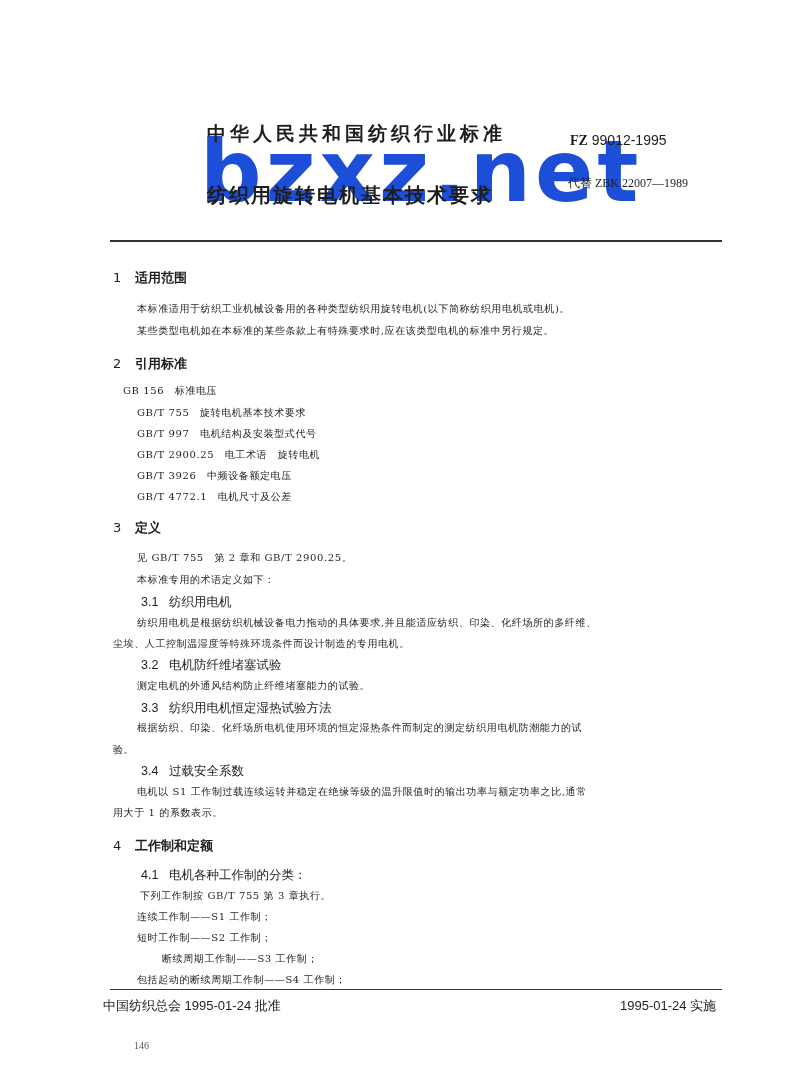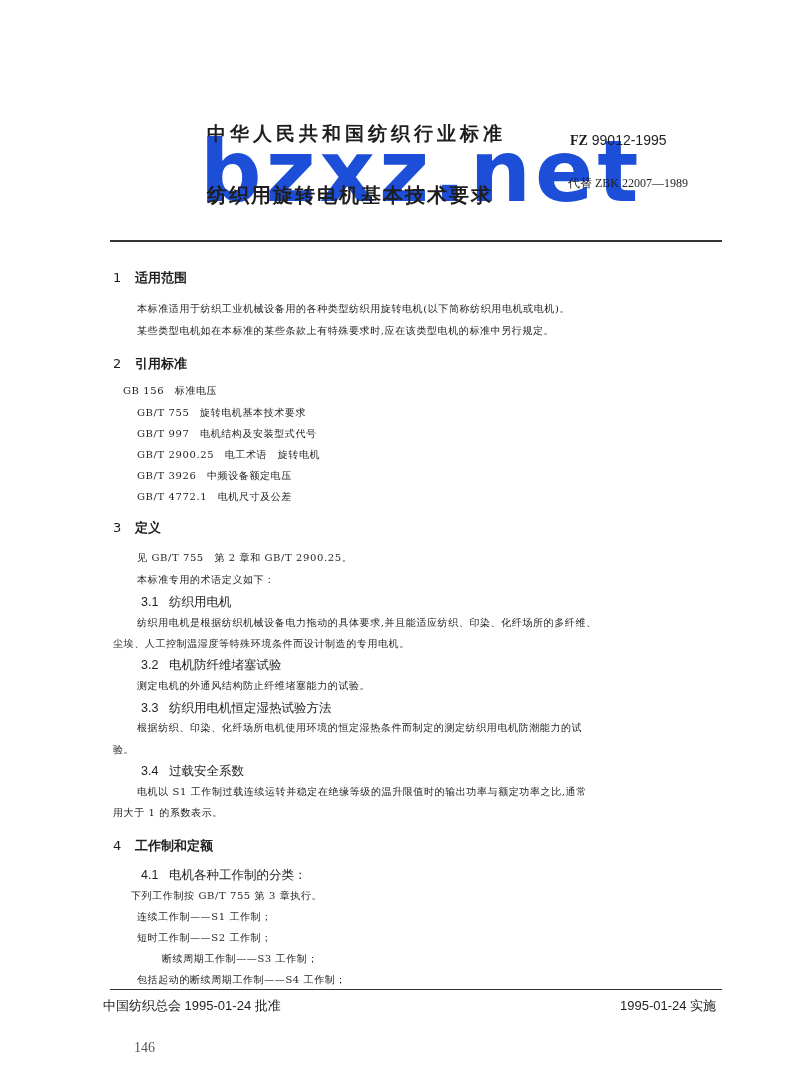--- a/index.html
+++ b/index.html
@@ -16,21 +16,21 @@
   .replaces { left: 568px; top: 175px; font-size: 12px; font-family: "Liberation Serif", serif; }
   .rule { position: absolute; left: 110px; width: 612px; height: 0; border-top: 2px solid #333; }
   .rule.top { top: 240px; }
   .rule.bottom { top: 989px; border-top-width: 1.5px; }
   .sec { font-family: "DejaVu Sans", "Liberation Sans", sans-serif; font-size: 13px; font-weight: bold; }
   .sec .num { display: inline-block; width: 22px; font-weight: normal; }
   .txt { font-size: 10px; letter-spacing: 0.6px; }
   .sub { font-size: 12.5px; margin-left: 28px; }
   .sub .num { display: inline-block; width: 28px; font-family: "Liberation Sans", sans-serif; }
   .footer { font-family: "Liberation Sans", sans-serif; font-size: 13px; }
-  .pageno { font-family: "Liberation Serif", serif; font-size: 14px; color: #555; }
+  .pageno { font-family: "Liberation Serif", serif; font-size: 10px; color: #555; }
 </style>
 </head>
 <body>
 
 <div class="abs watermark">bzxz.net</div>
 <div class="abs hdr org">中华人民共和国纺织行业标准</div>
 <div class="abs hdr title">纺织用旋转电机基本技术要求</div>
 <div class="abs code"><b>FZ</b> <span>99012-1995</span></div>
 <div class="abs replaces">代替 ZBK 22007—1989</div>
 <div class="rule top"></div>
@@ -61,21 +61,21 @@
 <div class="abs sub" style="left:113px;top:700px;"><span class="num">3.3</span><span>纺织用电机恒定湿热试验方法</span></div>
 <div class="abs txt" style="left:137px;top:721px;">根据纺织、印染、化纤场所电机使用环境的恒定湿热条件而制定的测定纺织用电机防潮能力的试</div>
 <div class="abs txt" style="left:113px;top:743px;">验。</div>
 
 <div class="abs sub" style="left:113px;top:763px;"><span class="num">3.4</span><span>过载安全系数</span></div>
 <div class="abs txt" style="left:137px;top:785px;">电机以 S1 工作制过载连续运转并稳定在绝缘等级的温升限值时的输出功率与额定功率之比,通常</div>
 <div class="abs txt" style="left:113px;top:806px;">用大于 1 的系数表示。</div>
 
 <div class="abs sec" style="left:113px;top:837px;"><span class="num">4</span><span>工作制和定额</span></div>
 <div class="abs sub" style="left:113px;top:867px;"><span class="num">4.1</span><span>电机各种工作制的分类：</span></div>
-<div class="abs txt" style="left:131px;top:889px;text-align:right;">下列工作制按 GB/T 755 第 3 章执行。</div>
+<div class="abs txt" style="left:140px;top:889px;text-align:right;">下列工作制按 GB/T 755 第 3 章执行。</div>
 <div class="abs txt" style="left:137px;top:910px;">连续工作制——S1 工作制；</div>
 <div class="abs txt" style="left:137px;top:931px;">短时工作制——S2 工作制；</div>
 <div class="abs txt" style="left:152px;top:952px;margin-left:10px;">断续周期工作制——S3 工作制；</div>
 <div class="abs txt" style="left:137px;top:973px;">包括起动的断续周期工作制——S4 工作制；</div>
 
 <div class="rule bottom"></div>
 <div class="abs footer" style="left:103px;top:997px;">中国纺织总会 1995-01-24 批准</div>
 <div class="abs footer" style="left:620px;top:997px;">1995-01-24 实施</div>
 <div class="abs pageno" style="left:134px;top:1040px;">146</div>
 

